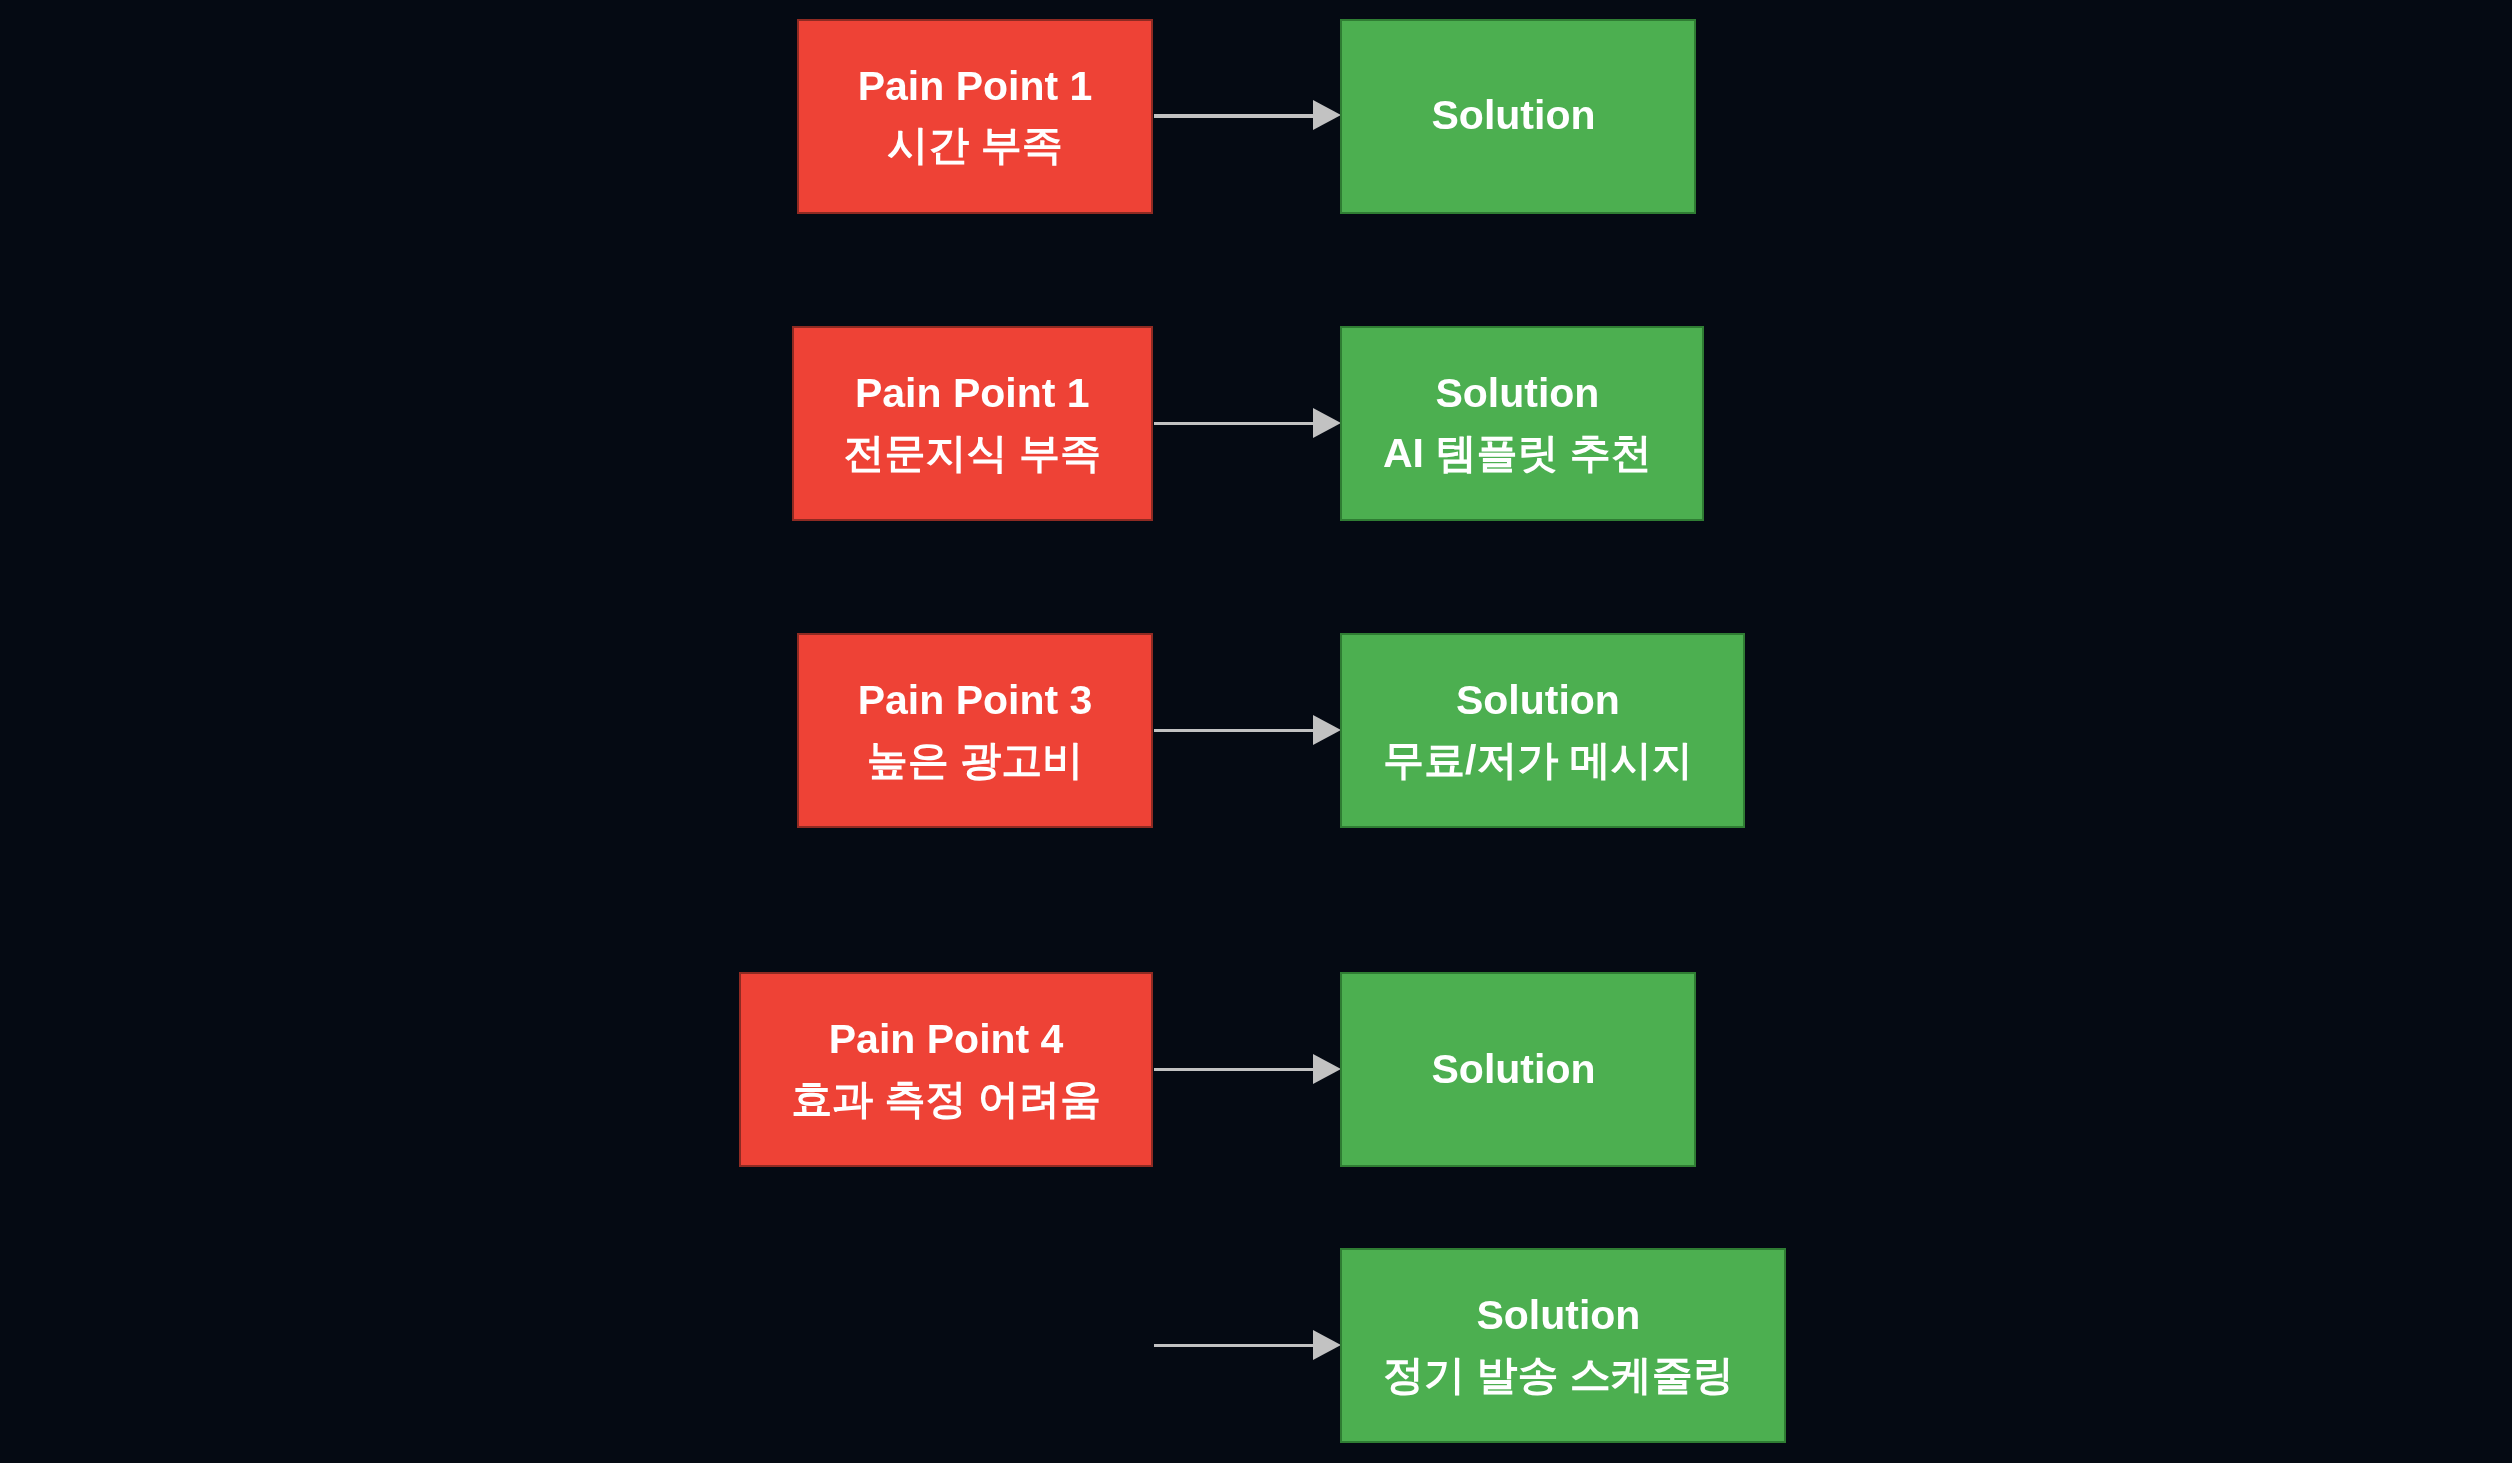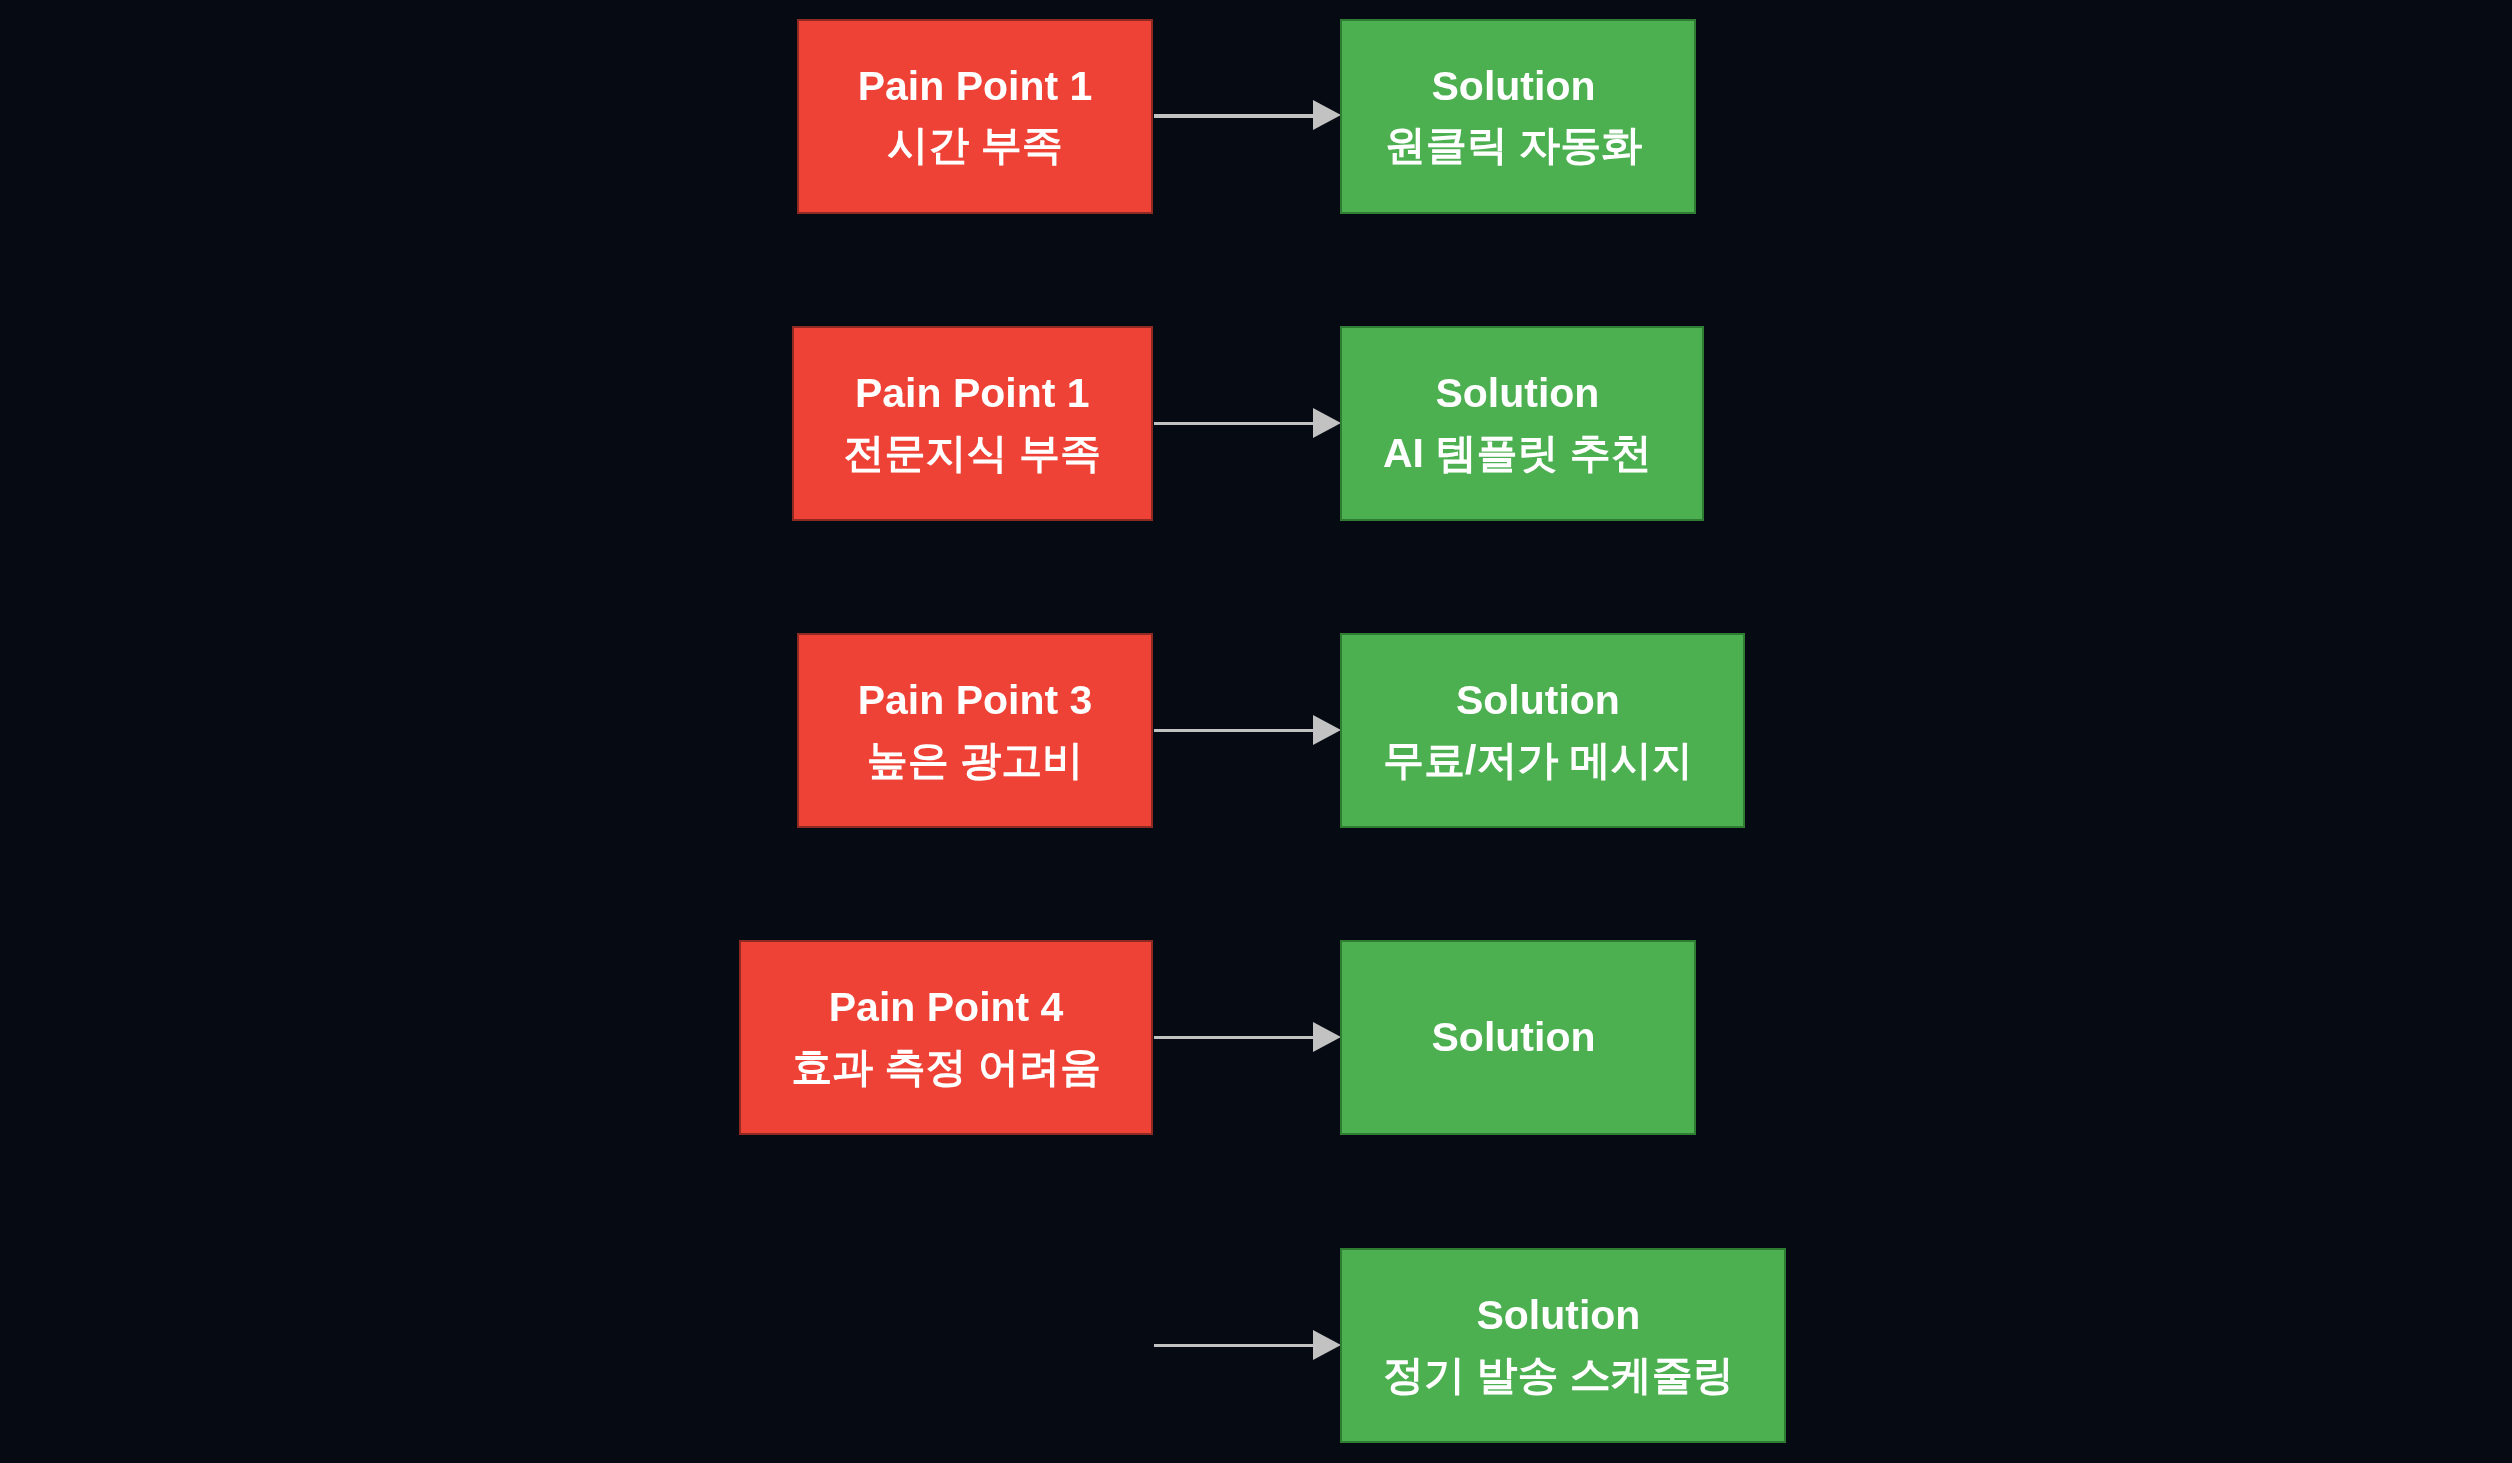--- a/index.html
+++ b/index.html
@@ -27,21 +27,21 @@
   }
   .row {
     position: absolute;
     left: 0;
     width: 100%;
     height: 195px;
   }
   .row-1 { top: 18.5px; }
   .row-2 { top: 326px; }
   .row-3 { top: 633px; }
-  .row-4 { top: 940px; }
+  .row-4 { top: 972px; }
   .row-5 { top: 1248px; }
 
   .node {
     position: absolute;
     top: 0;
     height: 195px;
     min-width: 356px;
     padding: 0 50px;
     display: flex;
     flex-direction: column;
@@ -100,21 +100,20 @@
     <div class="node pain">
       <div>Pain Point 1</div>
       <div>시간 부족</div>
     </div>
     <div class="arrow">
       <div class="arrow-line"></div>
       <div class="arrow-head"></div>
     </div>
     <div class="node solution">
       <div>Solution</div>
-      <div>원클릭 자동화</div>
     </div>
   </div>
 
   <div class="row row-2">
     <div class="node pain">
       <div>Pain Point 1</div>
       <div>전문지식 부족</div>
     </div>
     <div class="arrow">
       <div class="arrow-line"></div>

